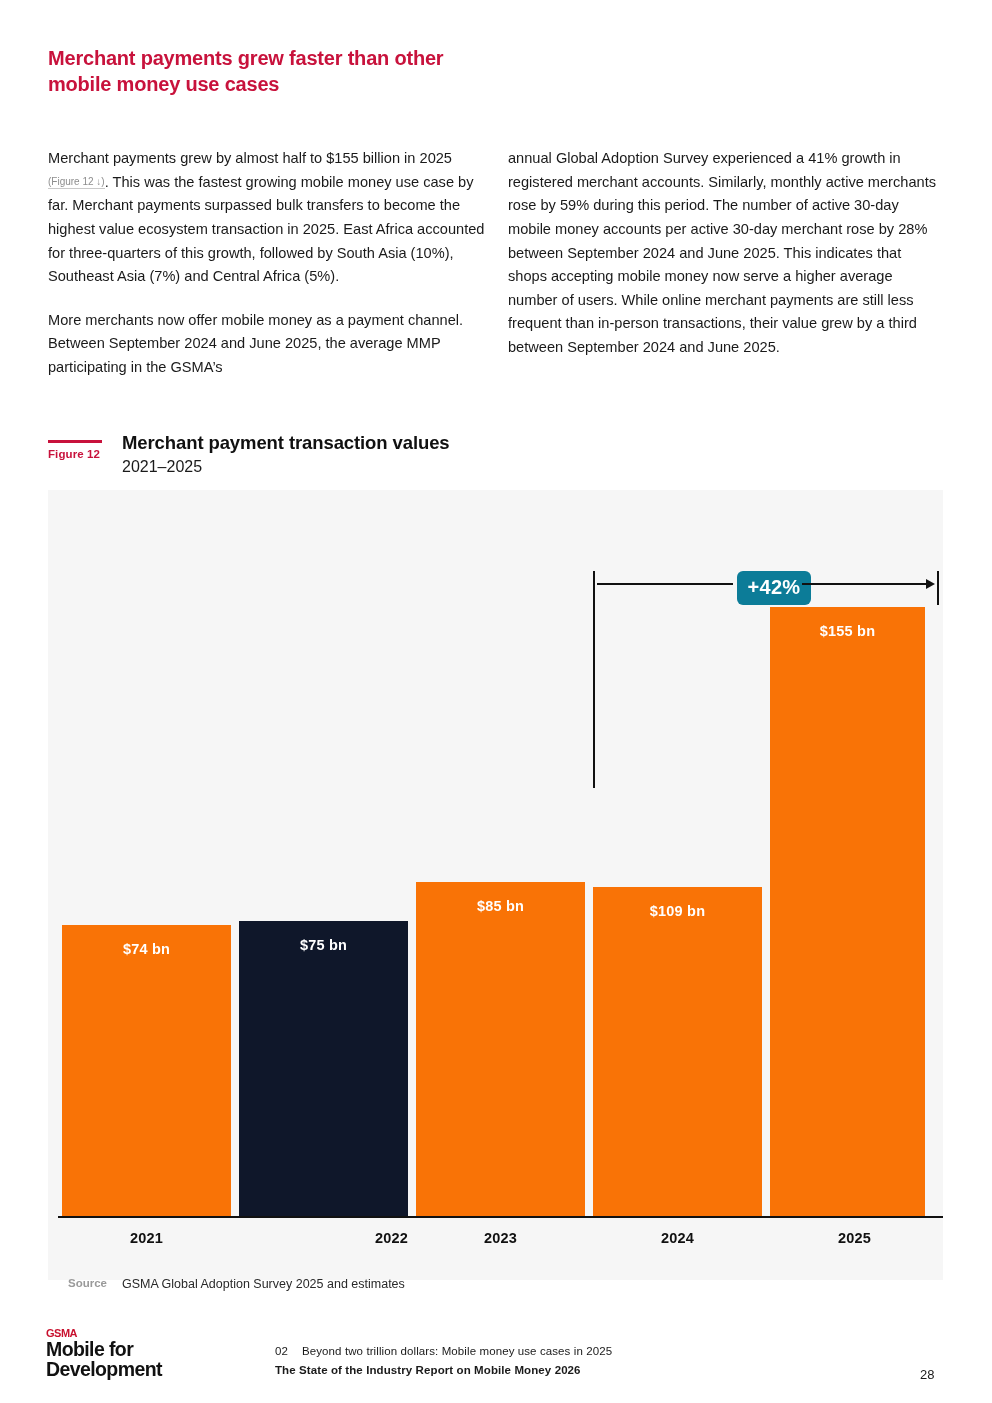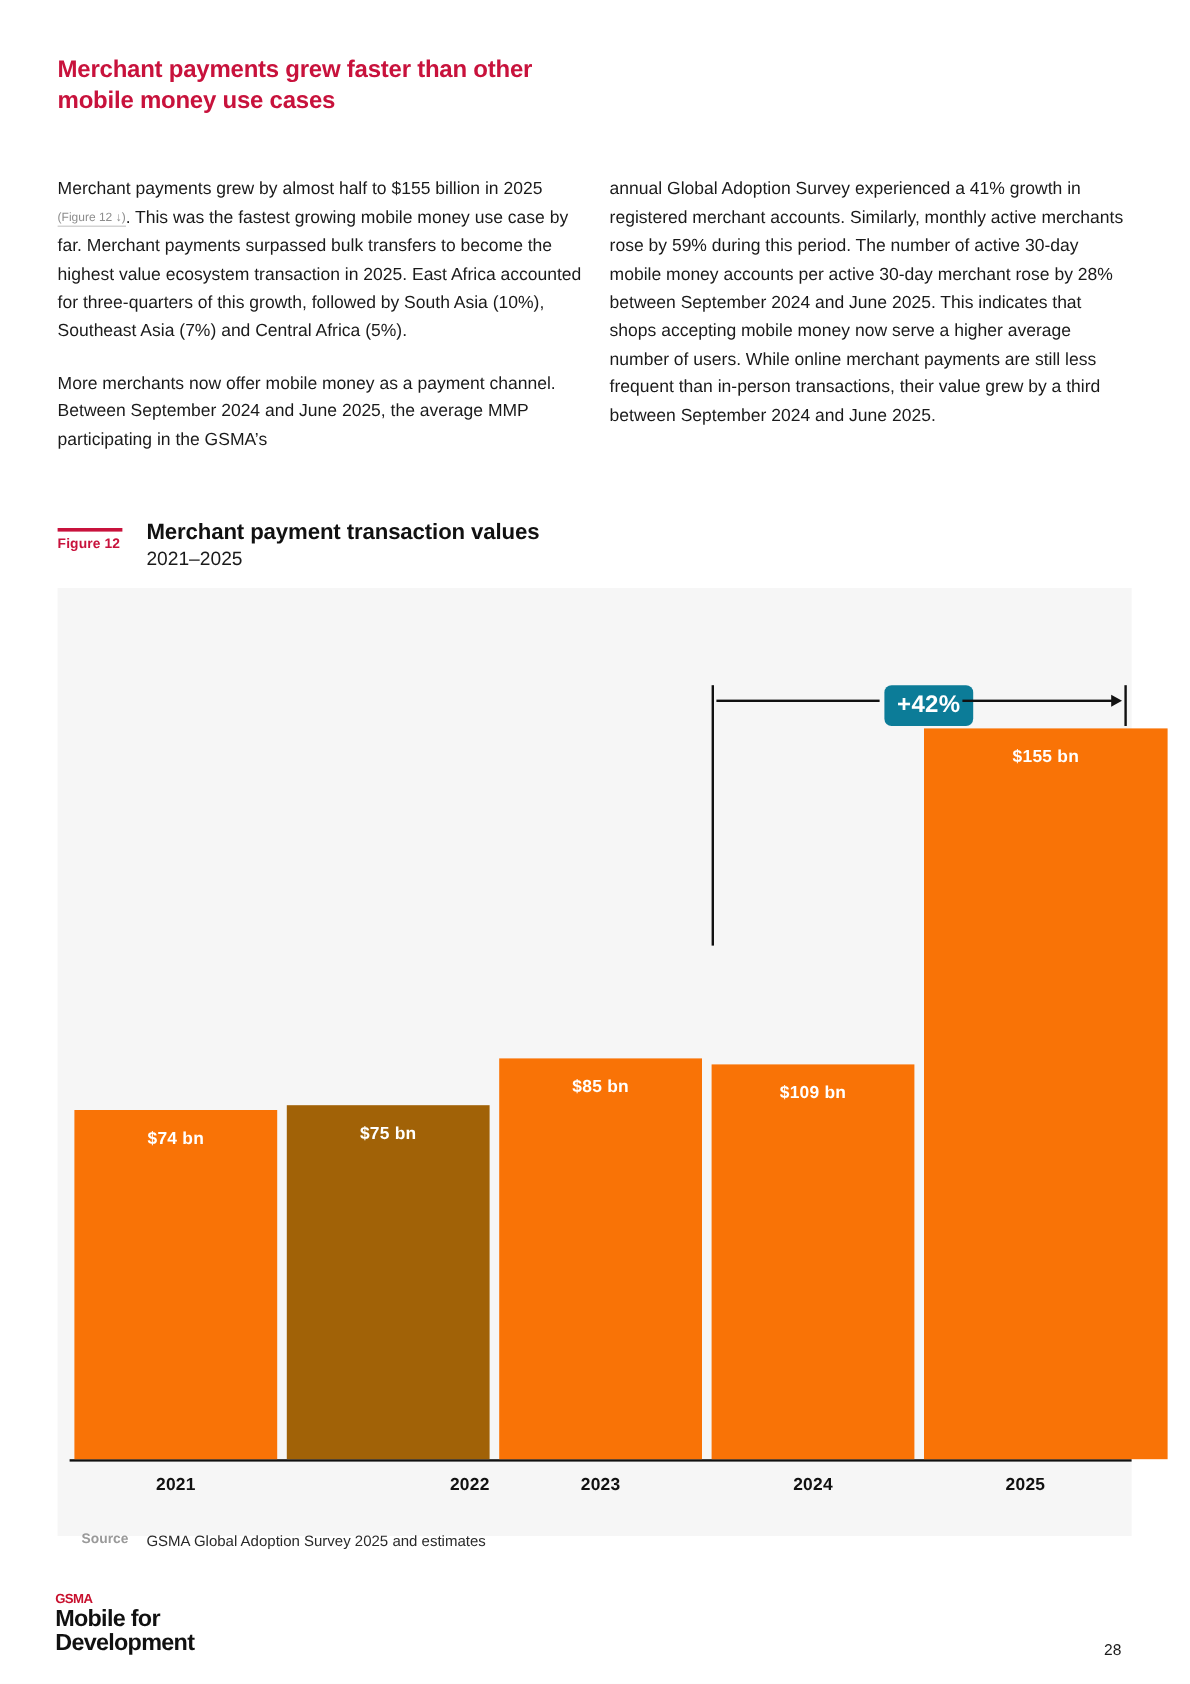--- a/index.html
+++ b/index.html
@@ -136,33 +136,33 @@
     <div class="fig-sub">2021–2025</div>
   </div>
 
   <div class="chart-panel">
     <div class="plot" id="plot">
       <div class="baseline"></div>
     <div class="bar" style="left: 14px; width: 169px; height: 290.714px; background: rgb(249, 115, 6);">
           <span class="bar-label">$74 bn</span>
         </div>
         <div class="xtick" style="left: 14px; width: 169px;">2021</div>
-        <div class="bar" style="left: 191px; width: 169px; height: 294.643px; background: #a16207;">
+        <div class="bar" style="left: 191px; width: 169px; height: 294.643px; background: #0f172a;">
           <span class="bar-label">$75 bn</span>
         </div>
         <div class="xtick" style="left: 191px; width: 169px; text-align: right;">2022</div>
         <div class="bar" style="left: 368px; width: 169px; height: 333.929px; background: rgb(249, 115, 6);">
           <span class="bar-label">$85 bn</span>
         </div>
         <div class="xtick" style="left: 368px; width: 169px;">2023</div>
         <div class="bar" style="left: 545px; width: 169px; height: 329px; background: rgb(249, 115, 6);">
           <span class="bar-label">$109 bn</span>
         </div>
         <div class="xtick" style="left: 545px; width: 169px;">2024</div>
-        <div class="bar" style="left: 722px; width: 203px; height: 608.929px; background: rgb(249, 115, 6);">
+        <div class="bar" style="left: 722px; width: 155px; height: 608.929px; background: rgb(249, 115, 6);">
           <span class="bar-label">$155 bn</span>
         </div>
         <div class="xtick" style="left: 722px; width: 169px;">2025</div>
         <div class="ann-line" style="left: 545px; top: 81.0714px; height: 216.714px;"></div>
         <div class="ann-line" style="left: 889px; top: 81.0714px; height: 34px;"></div>
         <div class="ann-badge" style="background: rgb(12, 124, 152); color: rgb(255, 255, 255); top: 81.0714px; left: 688.5px;">+42%</div>
         <div class="ann-seg" style="left: 549px; width: 135.5px; top: 93.0714px;"></div>
         <div class="ann-seg" style="left: 753.5px; width: 125.5px; top: 93.0714px;"></div>
         <div class="ann-arrowhead" style="left: 878px; top: 89.0714px;"></div>
       </div>
@@ -172,16 +172,22 @@
     <div class="source-lbl">Source</div>
     <div class="source-txt">GSMA Global Adoption Survey 2025 and estimates</div>
   </div>
 
   <div class="logo">
     <div class="logo-gsma">GSMA</div>
     <div class="logo-m4d">Mobile for</div>
     <div class="logo-m4d">Development</div>
   </div>
 
+  <div class="footer-txt">
+    <div class="footer-l1">
+      <span class="fnum">02</span><span>Beyond two trillion dollars: Mobile money use cases in 2025</span>
+    </div>
+    <div class="footer-l2">The State of the Industry Report on Mobile Money 2026</div>
+  </div>
 
   <div class="pageno">28</div>
 
 </div>
 
 </body></html>

